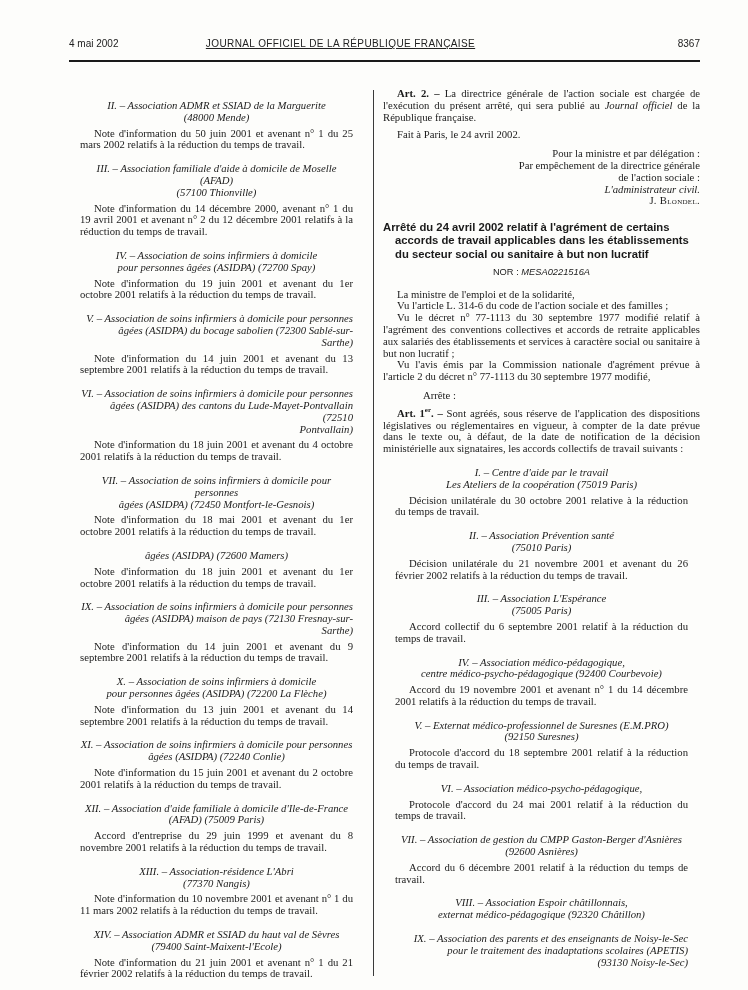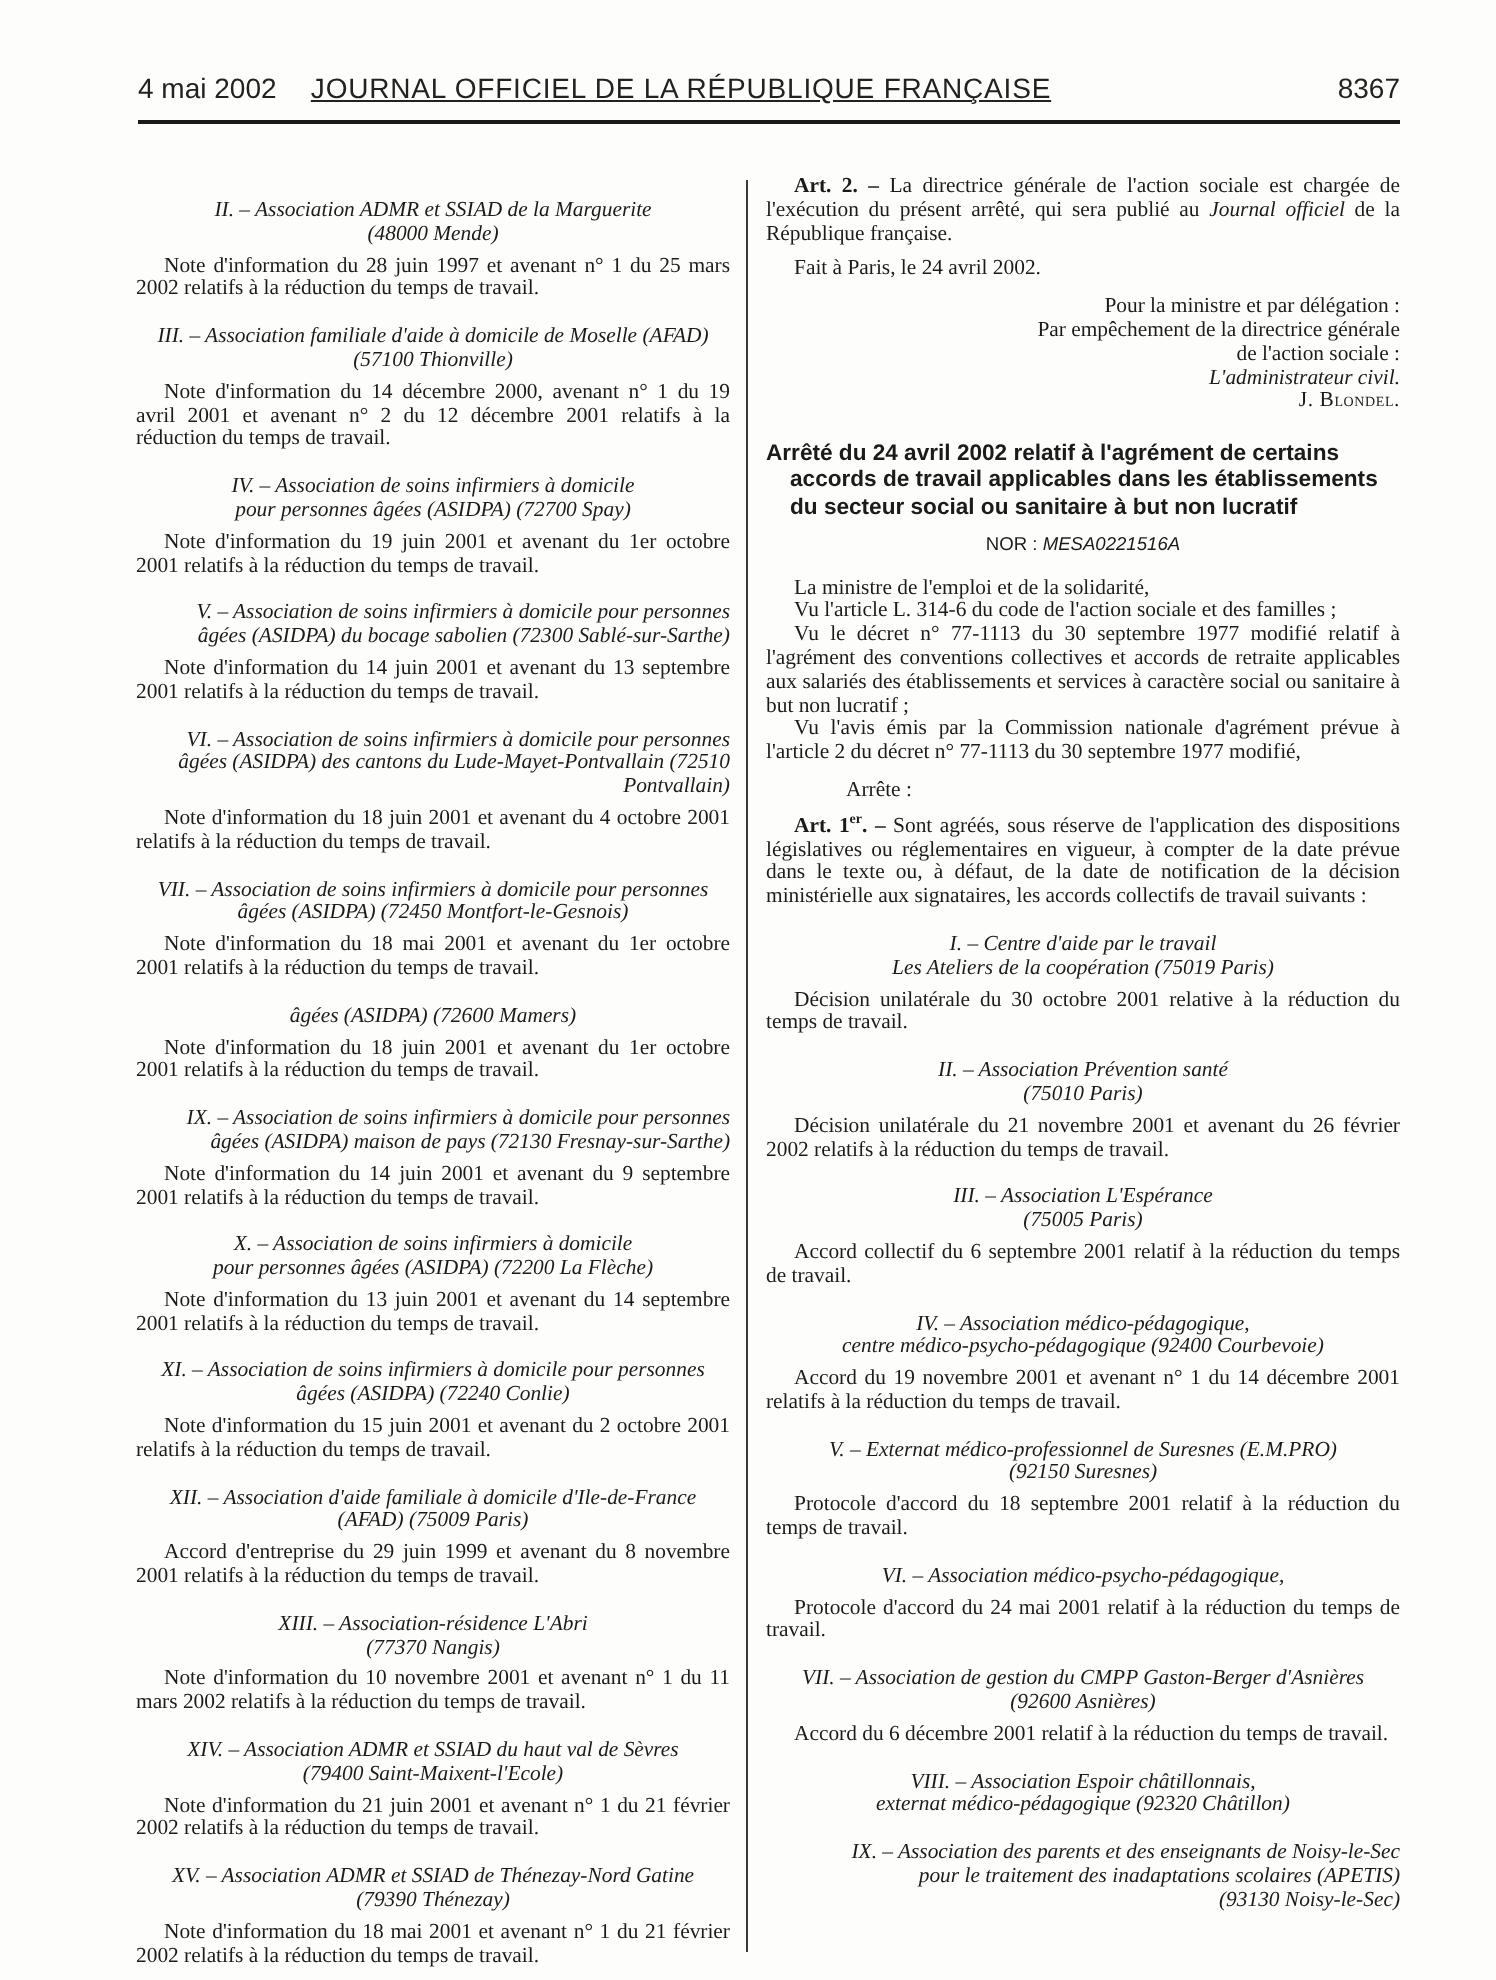--- a/index.html
+++ b/index.html
@@ -10,21 +10,21 @@
     background:#fdfdfb;
     overflow:hidden;
     font-family:"Liberation Serif", serif;
     color:#1b1b1b;
     -webkit-font-smoothing:antialiased;
   }
   
   .jo-header{
     position:absolute;top:38px;left:69px;right:48px;height:14px;
     font-family:"Liberation Sans", sans-serif;
-    font-size:14px;line-height:12px;color:#222;
+    font-size:10px;line-height:12px;color:#222;
   }
   .jo-header .h-date{position:absolute;left:0;top:0;}
   .jo-header .h-title{position:absolute;left:0;right:88px;top:0;text-align:center;letter-spacing:.4px;text-decoration:underline;}
   .jo-header .h-page{position:absolute;right:0;top:0;}
   .header-rule{
     position:absolute;top:60px;left:69px;width:631px;height:2px;background:#1a1a1a;
   }
   
   .columns{
     position:absolute;top:88px;left:68px;width:632px;bottom:8px;
@@ -33,21 +33,21 @@
     position:absolute;top:0;
     font-size:10.7px;line-height:11.8px;
     text-align:justify;
   }
   .col.left{left:0;width:297px;}
   .col.right{left:315px;width:317px;}
   .col-divider{
     position:absolute;left:305px;top:2px;height:886px;width:1px;background:#3a3a3a;
   }
   
-  .entry{margin:0;}
+  .entry{margin:12px;}
   .entry-heading{
     font-style:italic;margin:12px 0 4px 0;
   }
   .entry-heading.center{text-align:center;}
   .entry-heading.hang{text-align:right;}
   .entry-heading.hang .hline.cont{padding-left:14px;}
   .entry-heading .hline{white-space:normal;}
   .body-p{
     margin:0;text-indent:14px;text-align:justify;
   }
@@ -90,21 +90,21 @@
   <div class="header-rule"></div>
 
   <div class="columns">
 
     <section class="col left" id="left-col">
         <article class="entry">
           <div class="entry-heading center">
             <div class="hline">II. – Association ADMR et SSIAD de la Marguerite</div>
             <div class="hline cont">(48000 Mende)</div>
           </div>
-          <p class="body-p">Note d'information du 28 juin 1997 et avenant n° 1 du 25 mars 2002 relatifs à la réduction du temps de travail.</p>
+          <p class="body-p">Note d'information du 50 juin 2001 et avenant n° 1 du 25 mars 2002 relatifs à la réduction du temps de travail.</p>
         </article>
         <article class="entry">
           <div class="entry-heading center">
             <div class="hline">III. – Association familiale d'aide à domicile de Moselle (AFAD)</div>
             <div class="hline cont">(57100 Thionville)</div>
           </div>
           <p class="body-p">Note d'information du 14 décembre 2000, avenant n° 1 du 19 avril 2001 et avenant n° 2 du 12 décembre 2001 relatifs à la réduction du temps de travail.</p>
         </article>
         <article class="entry">
           <div class="entry-heading center">

